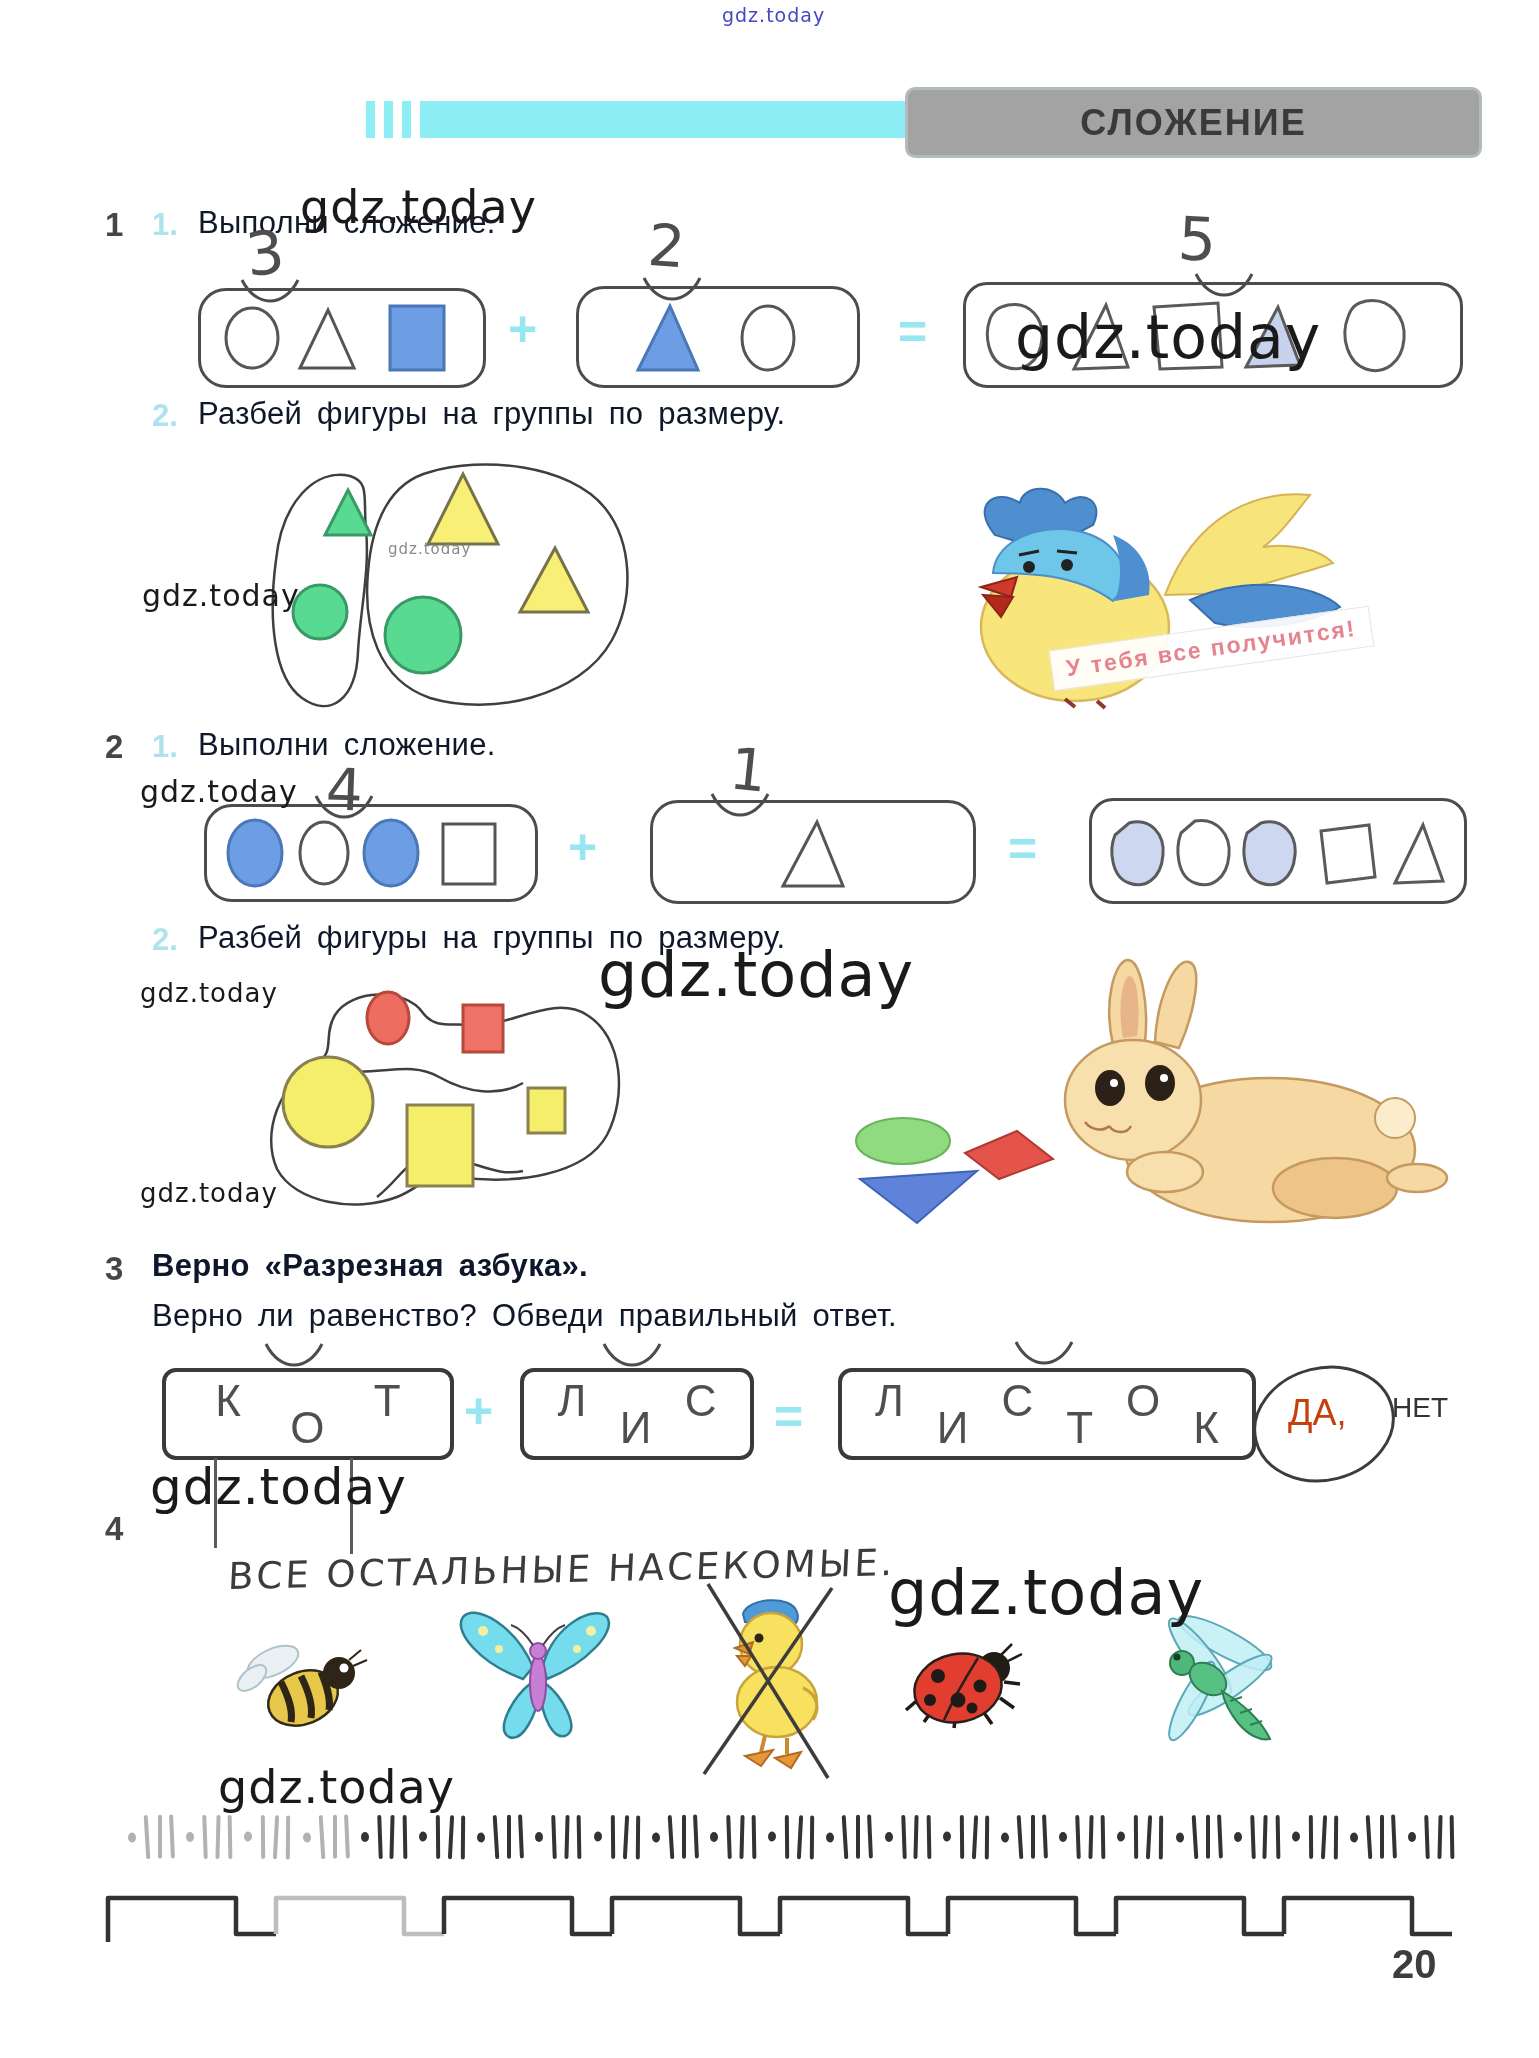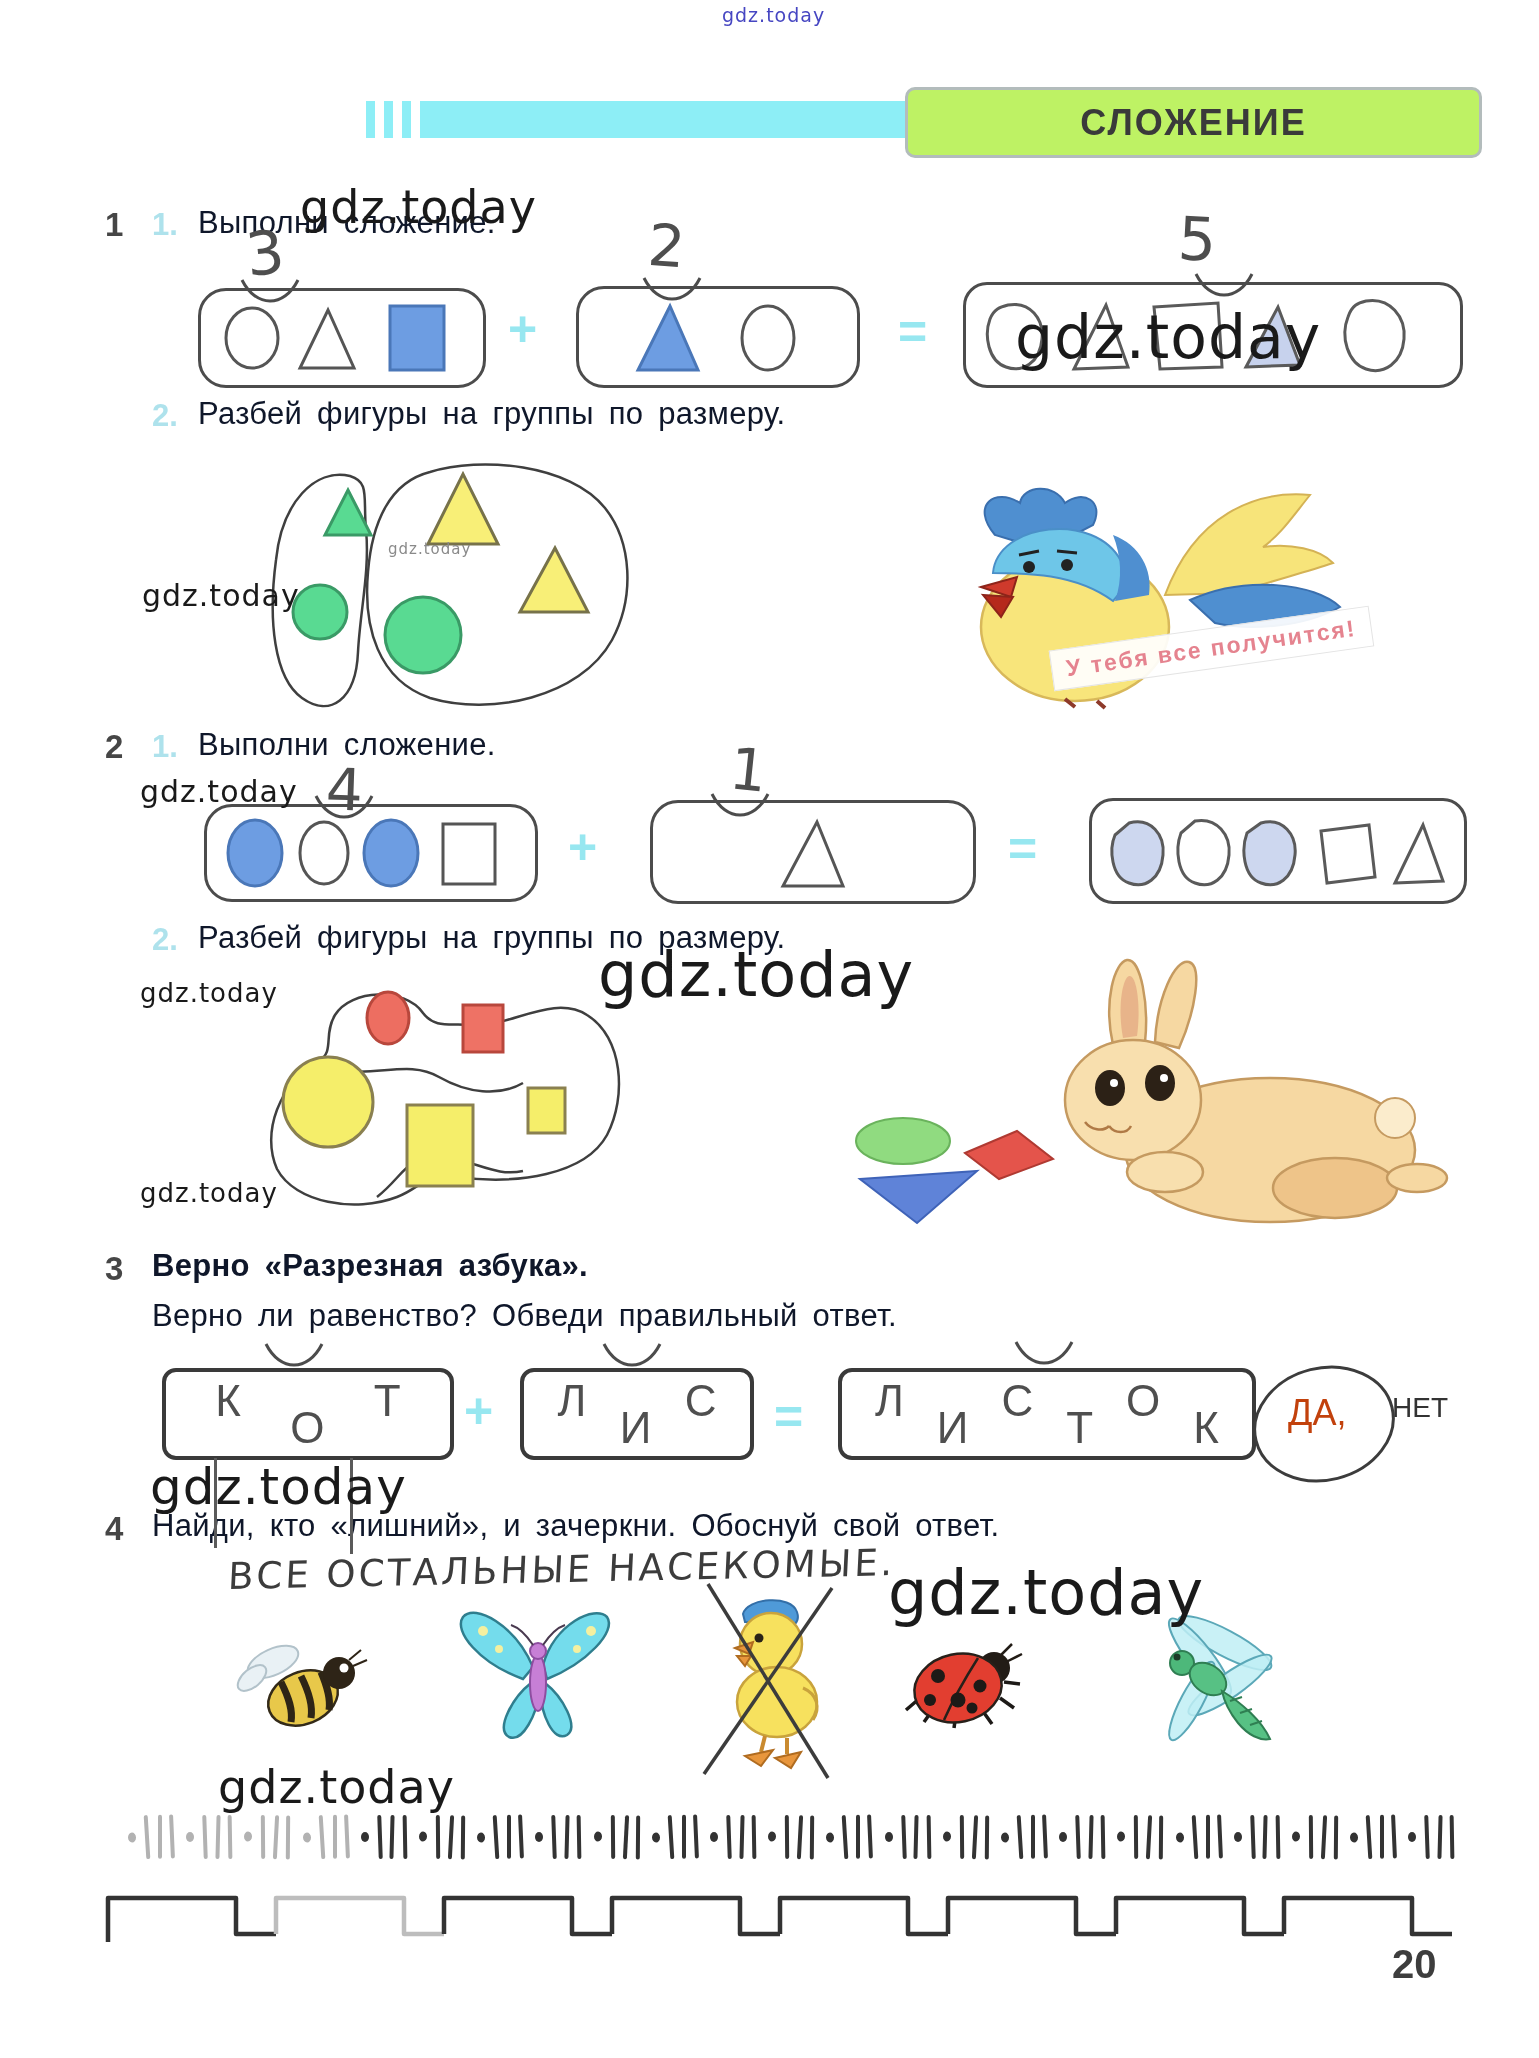--- a/index.html
+++ b/index.html
@@ -48,21 +48,21 @@
   <div class="wm" style="left:598px; top:938px; font-size:62px;">gdz.today</div>
   <div class="wm" style="left:140px; top:1178px; font-size:26px;">gdz.today</div>
   <div class="wm" style="left:150px; top:1458px; font-size:50px;">gdz.today</div>
   <div class="wm" style="left:888px; top:1556px; font-size:62px;">gdz.today</div>
   <div class="wm" style="left:218px; top:1760px; font-size:46px;">gdz.today</div>
 
   <div class="abs" style="left:366px; top:101px; width:9px; height:37px; background:#8deef6;"></div>
   <div class="abs" style="left:384px; top:101px; width:9px; height:37px; background:#8deef6;"></div>
   <div class="abs" style="left:402px; top:101px; width:9px; height:37px; background:#8deef6;"></div>
   <div class="abs" style="left:420px; top:101px; width:500px; height:37px; background:#8deef6;"></div>
-  <div class="abs" style="left:905px; top:87px; width:577px; height:71px; border:3px solid #b3bcbc; border-radius:10px; background:#bef264; display:flex; align-items:center; justify-content:center; z-index:2;">
+  <div class="abs" style="left:905px; top:87px; width:577px; height:71px; border:3px solid #b3bcbc; border-radius:10px; background:#a3a3a3; display:flex; align-items:center; justify-content:center; z-index:2;">
     <span style="font-size:36px; font-weight:bold; color:#3a3a3a; letter-spacing:2px;">СЛОЖЕНИЕ</span>
   </div>
 
   <div class="abs secnum" style="left:105px; top:206px;">1</div>
   <div class="abs subnum" style="left:152px; top:207px;">1.</div>
   <div class="abs ttext" style="left:198px; top:205px;">Выполни сложение.</div>
 
   <div class="abs hand" style="left:246px; top:218px; font-size:60px; transform:rotate(-6deg);">3</div>
   <div class="abs hand" style="left:648px; top:212px; font-size:58px; transform:rotate(4deg);">2</div>
   <div class="abs hand" style="left:1178px; top:204px; font-size:60px; transform:rotate(3deg);">5</div>
@@ -245,21 +245,20 @@
   <svg class="abs" style="left:1248px; top:1362px;" width="160" height="126">
     <ellipse cx="76" cy="62" rx="70" ry="56" fill="none" stroke="#3c3c3c" stroke-width="3" transform="rotate(-14 76 62)"></ellipse>
   </svg>
   <div class="abs" style="left:1288px; top:1392px; font-size:36px; color:#c2410c;">ДА,</div>
   <div class="abs" style="left:1392px; top:1392px; font-size:28px; color:#333;">НЕТ</div>
 
   <div class="vline" style="left:214px; top:1458px; height:90px;"></div>
   <div class="vline" style="left:350px; top:1458px; height:96px;"></div>
 
   <div class="abs secnum" style="left:105px; top:1510px;">4</div>
-  <div class="abs ttext" style="left:152px; top:1508px;">Найди, кто «лишний», и зачеркни. Обоснуй свой ответ.</div>
   <div class="abs hw-line" style="left:228px; top:1548px;">ВСЕ ОСТАЛЬНЫЕ НАСЕКОМЫЕ.</div>
 
   <svg class="abs" style="left:235px; top:1640px;" width="135" height="95" viewBox="0 0 135 95">
     <ellipse cx="38" cy="22" rx="27" ry="13" fill="#e9f1f5" stroke="#b2c2ca" stroke-width="2" transform="rotate(-24 38 22)"></ellipse>
     <ellipse cx="17" cy="38" rx="17" ry="9" fill="#e9f1f5" stroke="#b2c2ca" stroke-width="2" transform="rotate(-40 17 38)"></ellipse>
     <ellipse cx="68" cy="58" rx="36" ry="26" fill="#e8c84a" stroke="#332a18" stroke-width="2.5" transform="rotate(-22 68 58)"></ellipse>
     <path d="M46,42 C54,58 58,70 56,82 M66,36 C74,52 78,66 76,78 M86,32 C92,46 96,58 94,70" stroke="#2e2516" stroke-width="7" fill="none"></path>
     <circle cx="104" cy="33" r="16" fill="#2e2417"></circle>
     <circle cx="109" cy="28" r="4.5" fill="#fff"></circle>
     <path d="M114,20 L126,10 M118,26 L132,20" stroke="#2e2417" stroke-width="2"></path>

